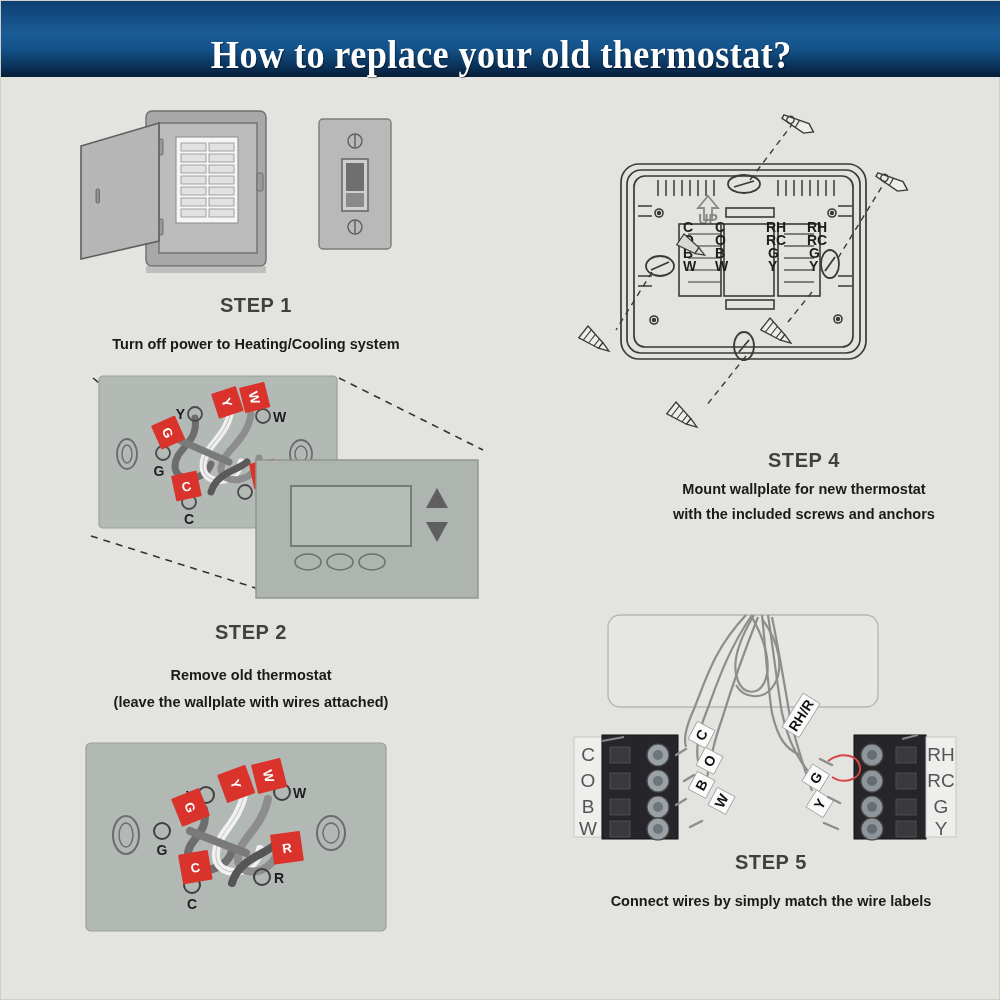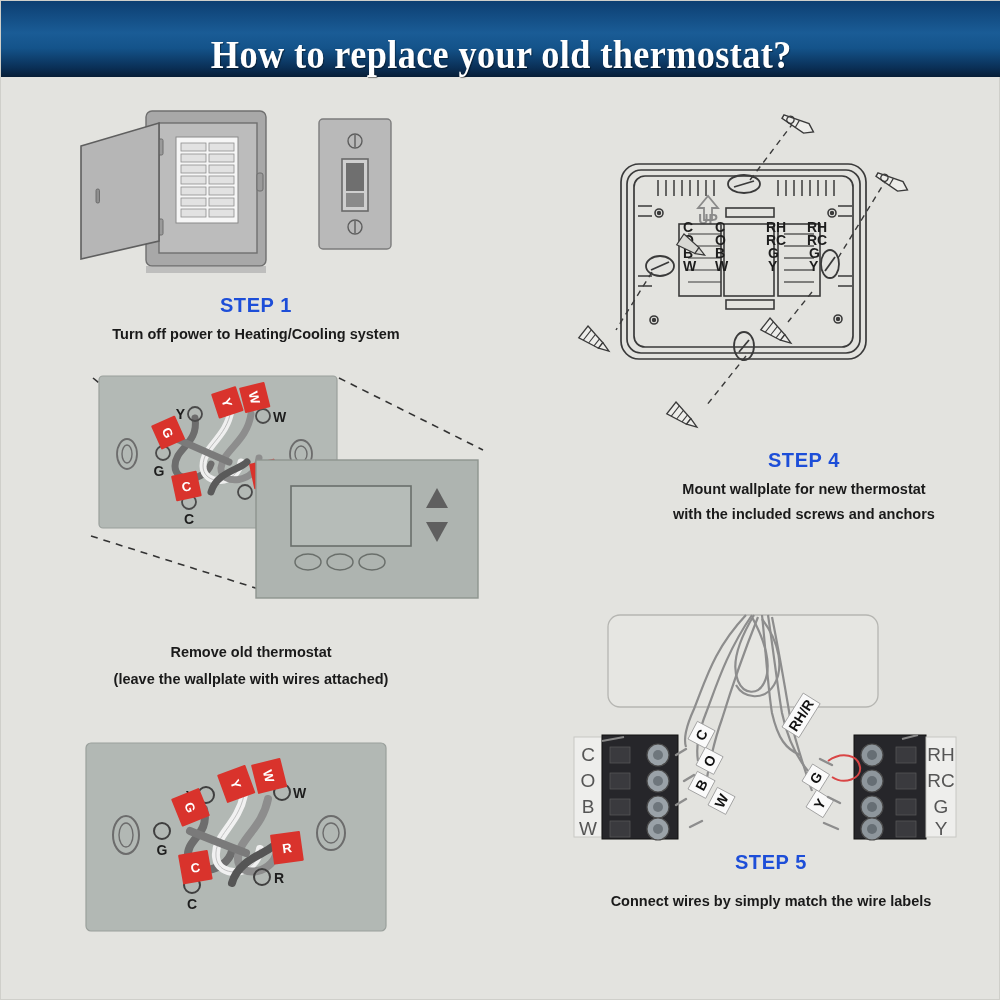--- a/index.html
+++ b/index.html
@@ -26,21 +26,21 @@
     font-family:"Liberation Serif", serif;
     font-weight:bold;
     font-size:39px;
     color:#ffffff;
     letter-spacing:.4px;
     text-shadow:1px 1px 1px rgba(0,0,0,.45);
     transform:scaleX(.93);
   }
   
   .step-label{
-    font-size:20px;font-weight:bold;color:#1d4ed8;letter-spacing:.6px;
+    font-size:20px;font-weight:bold;color:#404040;letter-spacing:.6px;
     text-align:center;
   }
   .step-text{
     font-size:14.5px;font-weight:bold;color:#1a1a1a;text-align:center;line-height:1.55;
   }
   .cap{position:absolute;}
   
   .art{position:absolute;}
   svg{display:block;overflow:visible;}
   
@@ -106,21 +106,21 @@
         <rect x="27" y="74" width="18" height="14" fill="#8a8a8a"></rect>
 
         <circle cx="36" cy="108" r="7" fill="none" stroke="#5e5e5e" stroke-width="1.4"></circle>
         <line x1="36" y1="102" x2="36" y2="114" stroke="#5e5e5e" stroke-width="1.4"></line>
       </g>
     </svg>
   </div>
 
   <div class="cap" style="left:40px;top:293px;width:430px;">
     <div class="step-label">STEP 1</div>
-    <div class="step-text" style="margin-top:6px;">Turn off power to Heating/Cooling system</div>
+    <div class="step-text" style="margin-top:16px;">Turn off power to Heating/Cooling system</div>
   </div>
 
   <div class="art" style="left:70px;top:365px;">
     <svg width="420" height="235" viewBox="0 0 420 235">
 
       <g stroke="#333" stroke-width="1.6" stroke-dasharray="7 6" fill="none">
         <path d="M22 12 L200 158"></path>
         <path d="M268 12 L412 84"></path>
         <path d="M20 170 L210 230"></path>
       </g>
@@ -187,20 +187,21 @@
         <polygon points="366,122 377,142 355,142" fill="#5f5f5f"></polygon>
         <polygon points="366,176 377,156 355,156" fill="#5f5f5f"></polygon>
         <ellipse cx="237" cy="196" rx="13" ry="8" fill="none" stroke="#6a6f6b" stroke-width="1.5"></ellipse>
         <ellipse cx="269" cy="196" rx="13" ry="8" fill="none" stroke="#6a6f6b" stroke-width="1.5"></ellipse>
         <ellipse cx="301" cy="196" rx="13" ry="8" fill="none" stroke="#6a6f6b" stroke-width="1.5"></ellipse>
       </g>
     </svg>
   </div>
 
   <div class="cap" style="left:35px;top:620px;width:430px;">
+    <div class="step-label">STEP 2</div>
     <div class="step-text" style="margin-top:20px;">Remove old thermostat</div>
     <div class="step-text" style="margin-top:5px;">(leave the wallplate with wires attached)</div>
   </div>
 
   <div class="art" style="left:85px;top:742px;">
     <svg width="300" height="188" viewBox="0 0 300 188">
       <rect x="0" y="0" width="300" height="188" rx="5" fill="#b2b8b4" stroke="#9aa09c" stroke-width="1.2"></rect>
 
       <ellipse cx="40" cy="92" rx="13" ry="19" fill="none" stroke="#6c6c6c" stroke-width="2"></ellipse>
       <ellipse cx="40" cy="92" rx="7" ry="12" fill="none" stroke="#6c6c6c" stroke-width="1.4"></ellipse>

